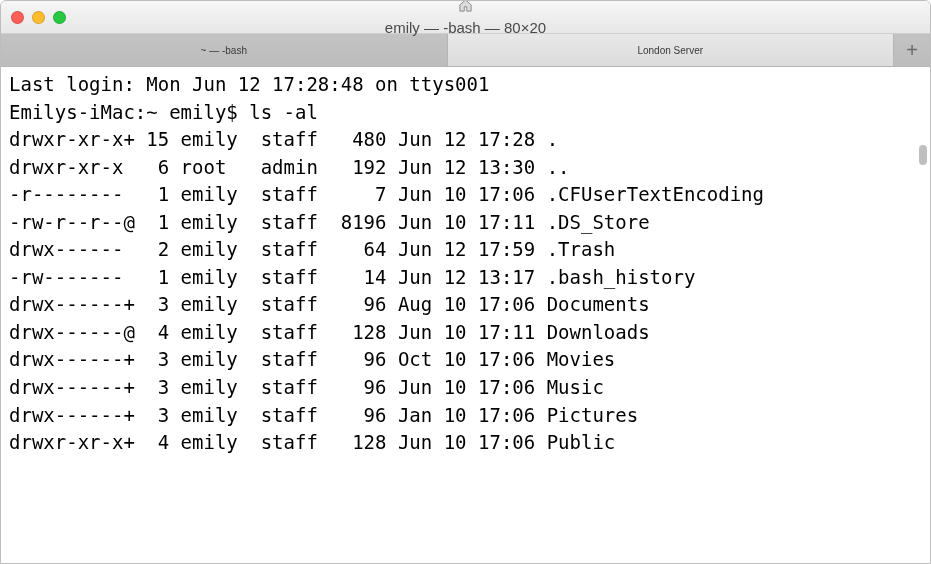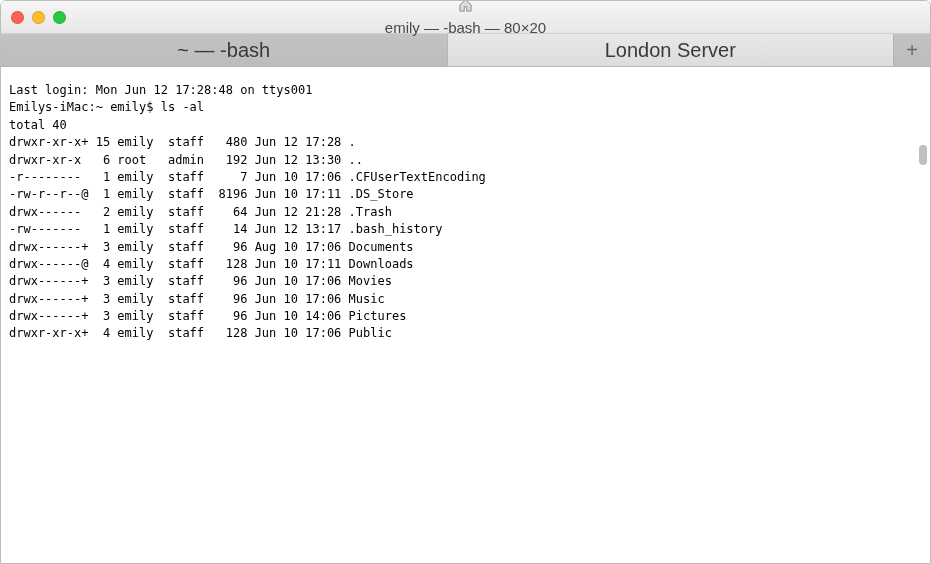--- a/index.html
+++ b/index.html
@@ -63,21 +63,21 @@
       display: flex;
       align-items: stretch;
       background: #d1d1d1;
       border-bottom: 1px solid #b5b5b5;
     }
     .tab {
       flex: 1 1 0;
       display: flex;
       align-items: center;
       justify-content: center;
-      font-size: 20px;
+      font-size: 10px;
       color: #3a3a3a;
       border-right: 1px solid #b5b5b5;
       background: linear-gradient(to bottom, #c3c3c3 0%, #bcbcbc 100%);
       cursor: default;
     }
     .tab.active {
       background: linear-gradient(to bottom, #e8e8e8 0%, #dcdcdc 100%);
       text-align: center;
     }
     .tab-add {
@@ -89,23 +89,23 @@
       background: linear-gradient(to bottom, #c3c3c3 0%, #bcbcbc 100%);
       color: #6a6a6a;
       font-size: 20px;
       font-weight: 300;
       cursor: pointer;
     }
 
     .terminal {
       background: #ffffff;
       height: calc(100% - 66px);
-      padding: 15px 8px;
+      padding: 4px 8px;
       font-family: "Menlo", "Monaco", "Consolas", monospace;
-      font-size: 12px;
+      font-size: 19px;
       line-height: 1.45;
       color: #000;
       position: relative;
       overflow: auto;
     }
     .terminal pre {
       font-family: inherit;
       white-space: pre;
     }
     .cursor {
@@ -153,28 +153,27 @@
     <span>London Server</span>
   </div>
   <div class="tab-add">
     <span>+</span>
   </div>
 </div>
 
 <div class="terminal">
   <pre>Last login: Mon Jun 12 17:28:48 on ttys001</pre>
   <pre>Emilys-iMac:~ emily$ ls -al</pre>
-  <pre>total 40</pre>
   <pre>drwxr-xr-x+ 15 emily  staff   480 Jun 12 17:28 .</pre>
   <pre>drwxr-xr-x   6 root   admin   192 Jun 12 13:30 ..</pre>
   <pre>-r--------   1 emily  staff     7 Jun 10 17:06 .CFUserTextEncoding</pre>
   <pre>-rw-r--r--@  1 emily  staff  8196 Jun 10 17:11 .DS_Store</pre>
-  <pre>drwx------   2 emily  staff    64 Jun 12 21:28 .Trash</pre>
+  <pre>drwx------   2 emily  staff    64 Jun 12 17:59 .Trash</pre>
   <pre>-rw-------   1 emily  staff    14 Jun 12 13:17 .bash_history</pre>
   <pre>drwx------+  3 emily  staff    96 Aug 10 17:06 Documents</pre>
   <pre>drwx------@  4 emily  staff   128 Jun 10 17:11 Downloads</pre>
-  <pre>drwx------+  3 emily  staff    96 Jun 10 17:06 Movies</pre>
+  <pre>drwx------+  3 emily  staff    96 Oct 10 17:06 Movies</pre>
   <pre>drwx------+  3 emily  staff    96 Jun 10 17:06 Music</pre>
-  <pre>drwx------+  3 emily  staff    96 Jun 10 14:06 Pictures</pre>
+  <pre>drwx------+  3 emily  staff    96 Jan 10 17:06 Pictures</pre>
   <pre>drwxr-xr-x+  4 emily  staff   128 Jun 10 17:06 Public</pre>
 
   <div class="scrollbar-thumb"></div>
 </div>
 
 </body></html>

